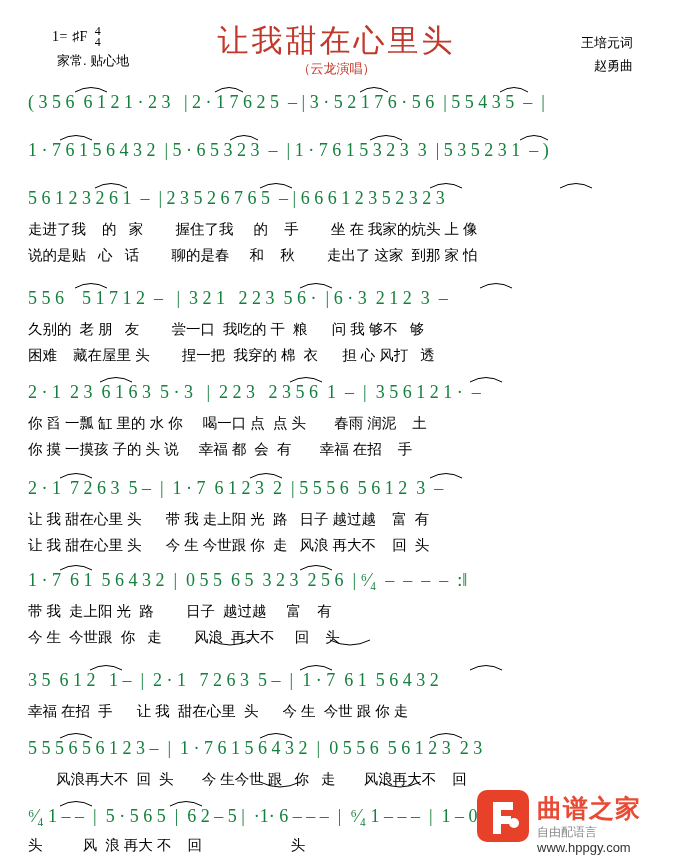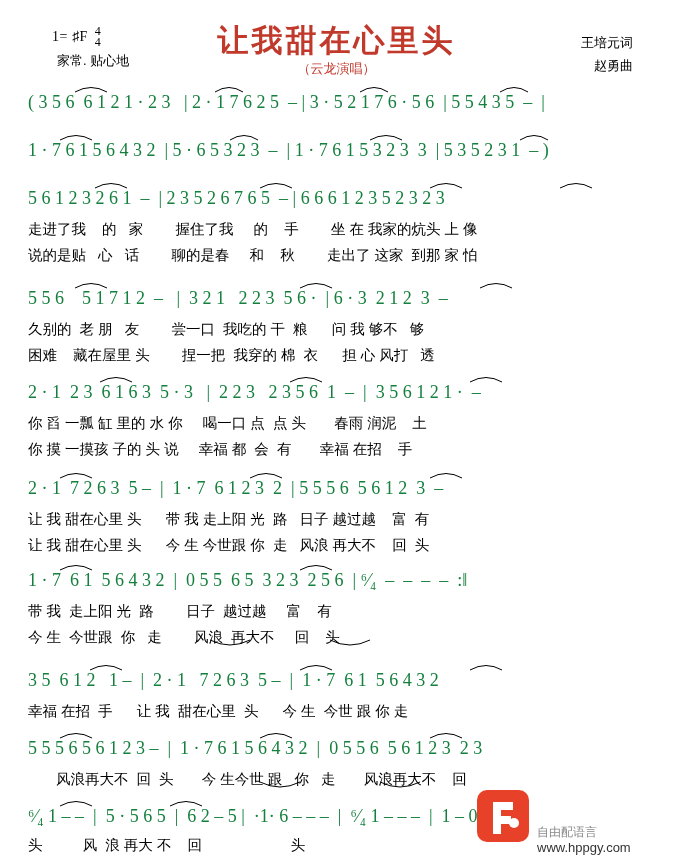--- a/index.html
+++ b/index.html
@@ -24,21 +24,21 @@
     line-height:0.95;text-align:center;font-size:12px;
     margin-left:3px;
   }
   .subtitle-left{
     position:absolute;left:40px;top:52px;
     font-size:13px;font-family:"Liberation Sans",sans-serif;margin-left:17px;
   }
   .title{
     position:absolute;left:0;right:0;top:20px;
     text-align:center;
-    font-size:31px;font-weight:bold;
+    font-size:31px;font-weight:normal;
     color:#c0392b;
     letter-spacing:3px;
     font-family:"Liberation Sans",sans-serif;
   }
   .title-sub{
     position:absolute;left:0;right:0;top:60px;
     text-align:center;font-size:13px;color:#c0392b;
     font-family:"Liberation Sans",sans-serif;
   }
   .credit{
@@ -202,17 +202,18 @@
       <path d="M170 806 q16 -9 32 0"></path>
     </g>
   </svg>
 
   <div class="logo">
     <svg class="mark" viewBox="0 0 56 56">
       <rect x="2" y="2" width="52" height="52" rx="10" fill="#e8412a"></rect>
       <path d="M18 14 h20 v8 h-12 v6 h10 v8 h-10 v10 h-8 z" fill="#ffffff"></path>
       <circle cx="39" cy="35" r="5" fill="#ffffff"></circle>
     </svg>
+    <div class="wm-text">曲谱之家</div>
     <div class="wm-sub">自由配语言</div>
     <div class="wm-url">www.hppgy.com</div>
   </div>
 
 </div>
 
 </body></html>

